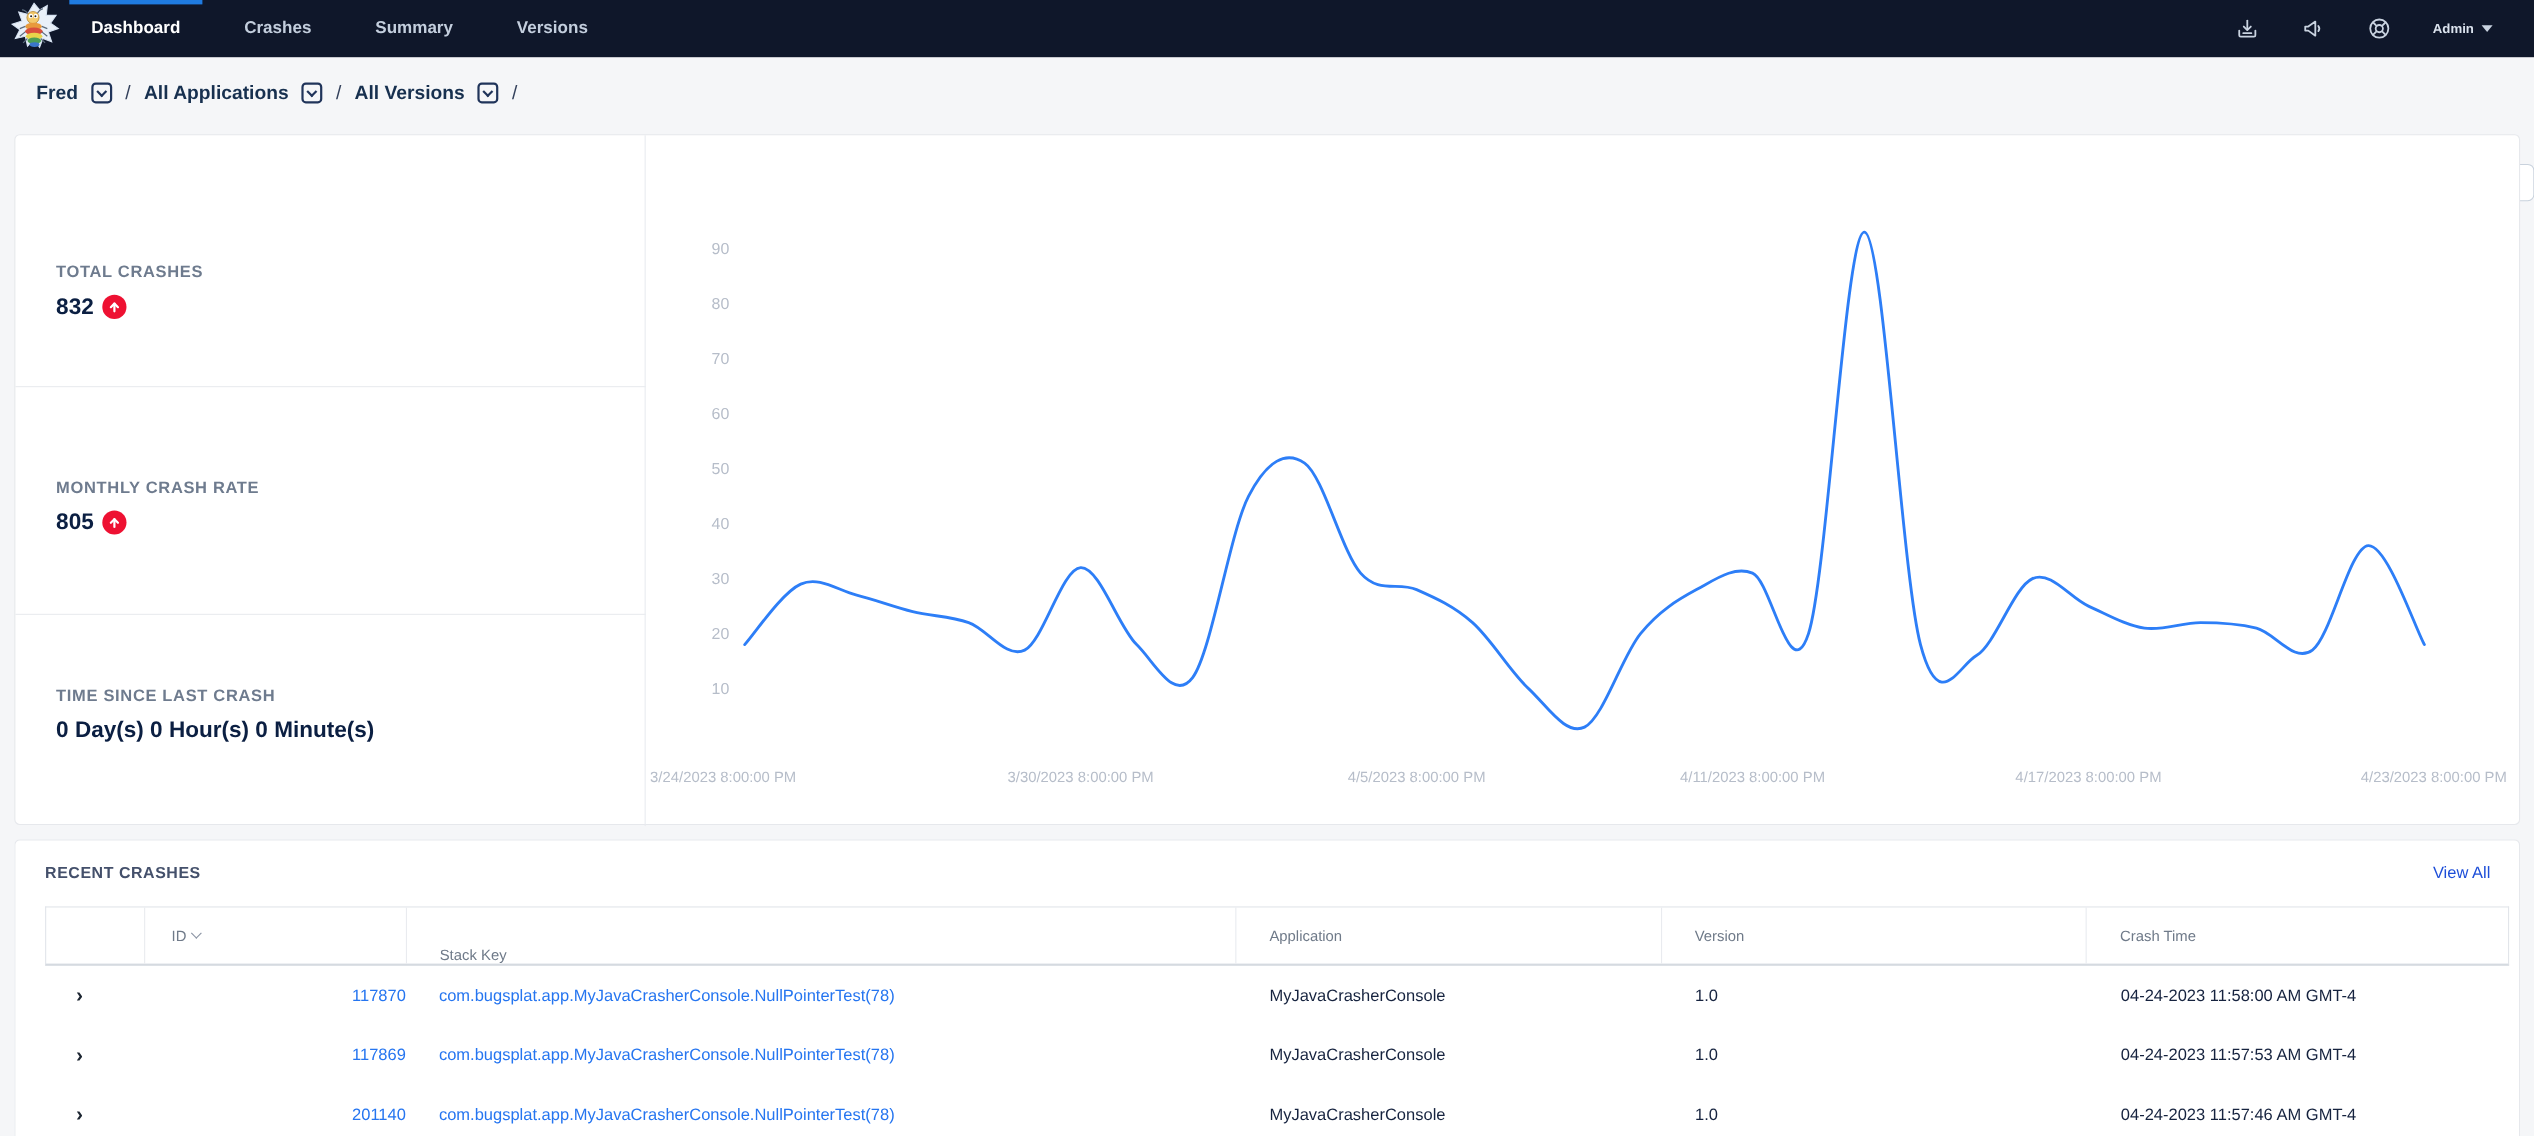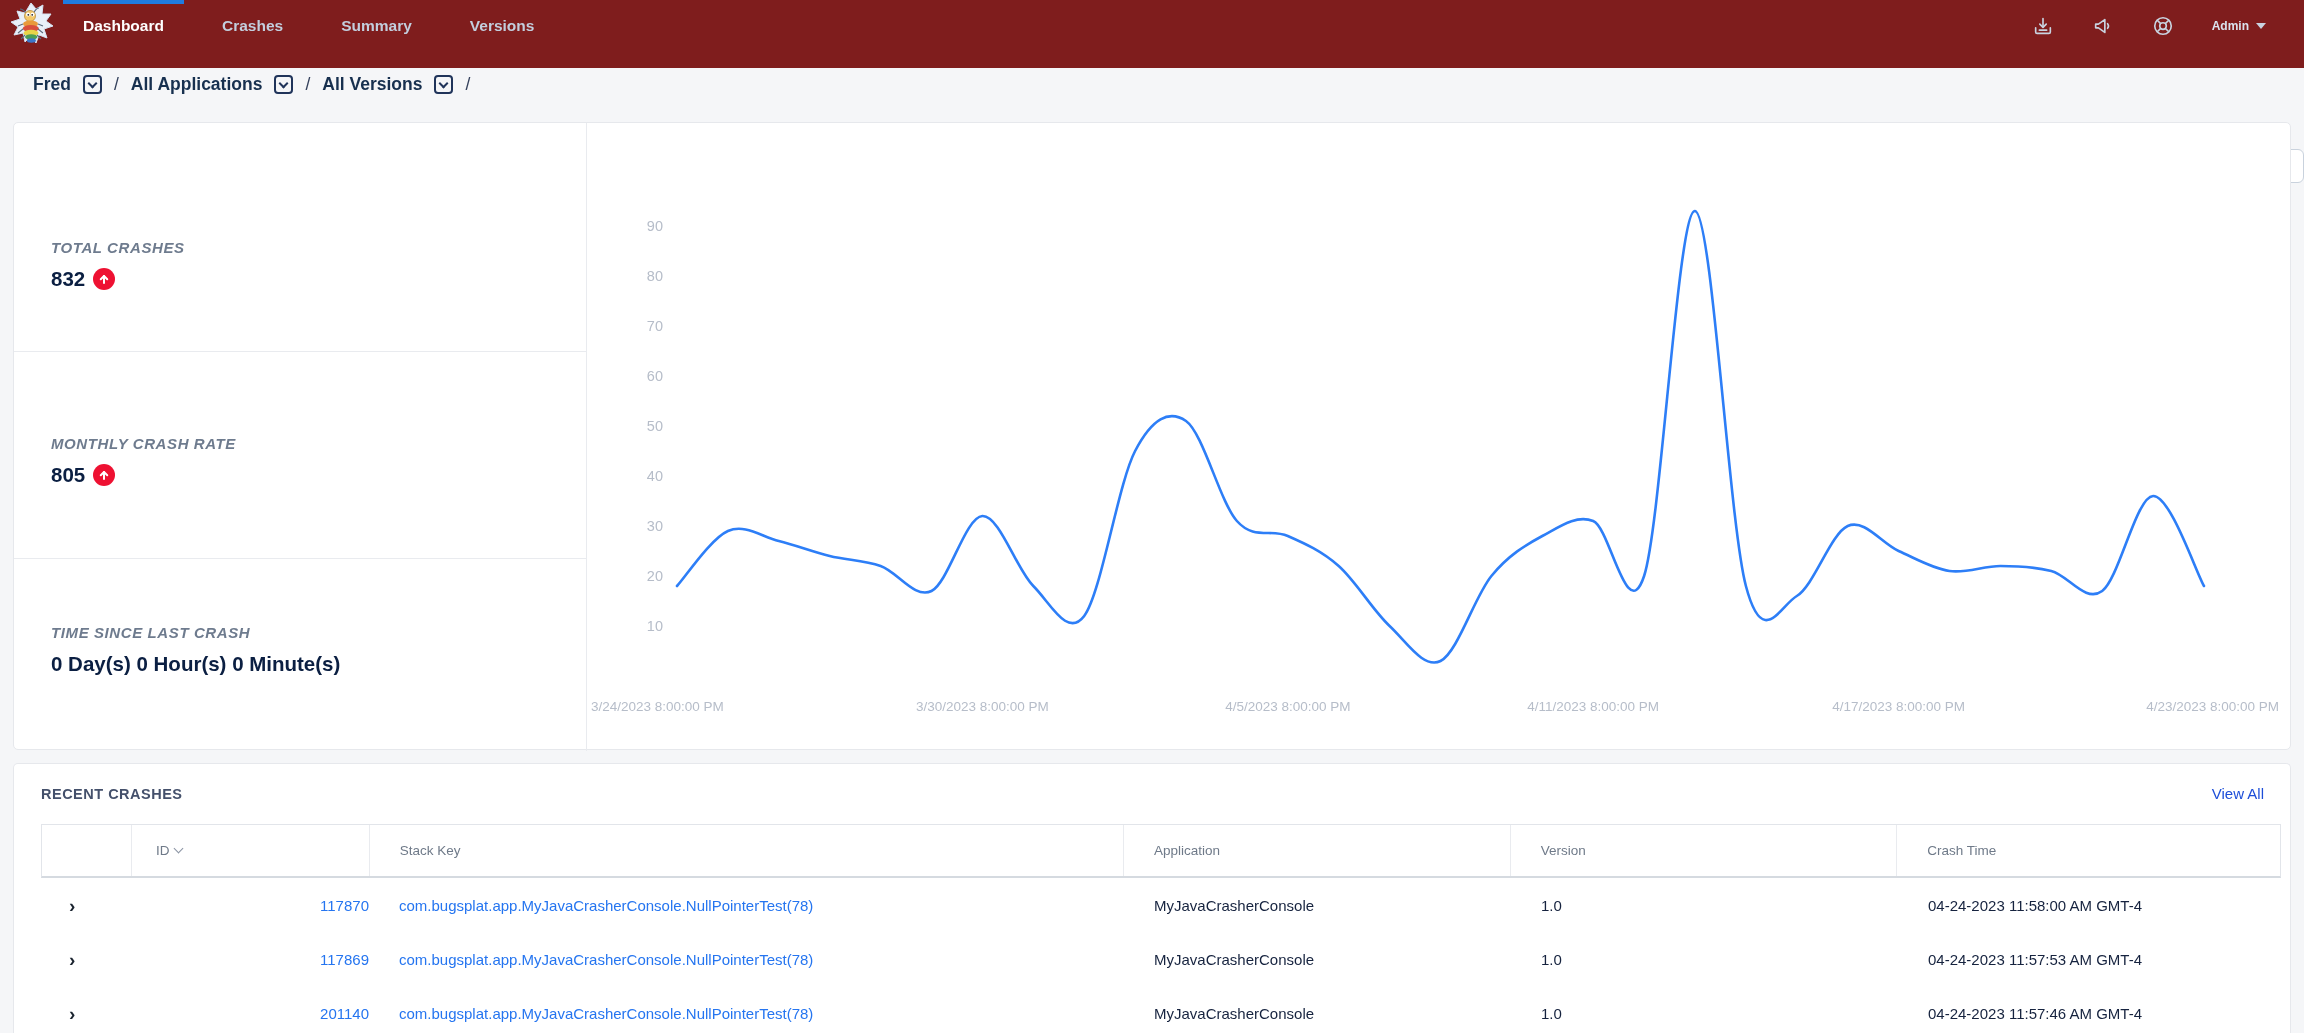--- a/index.html
+++ b/index.html
@@ -1,20 +1,20 @@
 <!DOCTYPE html>
 <html><head>
 <meta charset="utf-8">
 <style>
   * { margin:0; padding:0; box-sizing:border-box; }
   html,body { width:2304px; height:1033px; overflow:hidden; }
   body { font-family:"Liberation Sans", sans-serif; background:#f5f6f8; position:relative; }
 
   
-  .navbar { position:absolute; left:0; top:0; width:2304px; height:68px; background:#7f1d1d; }
+  .navbar { position:absolute; left:0; top:0; width:2304px; height:52px; background:#0f172a; }
   .logo { position:absolute; left:7px; top:2px; width:48px; height:48px; }
   .nav-tabs { position:absolute; left:63px; top:0; height:52px; display:flex; }
   .nav-tab { position:relative; height:52px; display:flex; align-items:center; padding:0 20px; margin-right:18px;
              color:#c3cedd; font-size:15.5px; font-weight:600; cursor:pointer; }
   .nav-tab.active { color:#ffffff; }
   .nav-tab.active::before { content:""; position:absolute; left:0; top:0; width:100%; height:4px; background:#1f7be0; }
   .nav-right { position:absolute; right:38px; top:0; height:52px; display:flex; align-items:center; gap:38px; }
   .nav-icon { width:22px; height:22px; color:#c9d3e0; cursor:pointer; display:block; }
   .admin-menu { display:flex; align-items:center; gap:7px; color:#dbe3ee; font-size:12px; font-weight:700; cursor:pointer; }
   .caret-down { width:0; height:0; border-left:5px solid transparent; border-right:5px solid transparent; border-top:6px solid #c9d3e0; display:inline-block; }
@@ -34,41 +34,41 @@
 
   
   .card { position:absolute; background:#ffffff; border:1px solid #e6e8ec; border-radius:5px; }
   .card-main { left:13px; top:122px; width:2278px; height:628px; }
   .card-table { left:13px; top:763px; width:2278px; height:300px; border-bottom:none; }
 
   
   .stats-col { position:absolute; left:0; top:0; width:573px; height:628px; border-right:1px solid #e9ebef; }
   .stat-divider { position:absolute; left:0; width:573px; height:1px; background:#e9ebef; }
   .stat { position:absolute; left:37px; }
-  .stat-label { font-size:15px; font-weight:700; letter-spacing:.6px; color:#6e7b8e;font-style:italic; }
+  .stat-label { font-size:15px; font-weight:700; letter-spacing:.6px; color:#6e7b8e; }
   .stat-value { margin-top:11px; font-size:20.5px; font-weight:700; color:#0b1f42; display:flex; align-items:center; gap:8px; }
   .trend-badge { width:22px; height:22px; border-radius:50%; background:#ee1132; display:inline-flex; align-items:center; justify-content:center; }
   .trend-badge svg { width:12px; height:12px; color:#ffffff; }
 
   
   .chart-wrap { position:absolute; left:577px; top:0; width:1700px; height:628px; }
   .chart-wrap svg { display:block; }
 
   
   .rc-title { position:absolute; left:27px; top:22px; font-size:14.5px; font-weight:700; letter-spacing:.5px; color:#44506b; }
   .rc-viewall { position:absolute; right:26px; top:21px; font-size:15px; color:#1d4ed8; cursor:pointer; text-decoration:none; }
   .rc-table { position:absolute; left:27px; top:60px; width:2240px; }
   .rc-header { display:flex; height:54px; border:1px solid #e2e5ea; border-bottom:2px solid #d5dae0; }
   .rc-hcell { display:flex; align-items:center; padding-left:30px; font-size:13.5px; color:#6f7a89; border-right:1px solid #e9ebef; }
   .rc-hcell:last-child { border-right:none; }
   .rc-hcell.sortable { gap:6px; cursor:pointer; }
   .sort-chev { width:7px; height:7px; border-right:1.6px solid #8a93a3; border-bottom:1.6px solid #8a93a3; transform:rotate(45deg); margin-top:-4px; }
   .rc-row { display:flex; height:54px; align-items:center; }
   .rc-cell { padding-left:30px; font-size:15px; color:#16233f; overflow:hidden; white-space:nowrap; }
-  .c-expand { width:90px; } .c-id { width:238px; } .c-stack { width:755px; }
+  .c-expand { width:90px; } .c-id { width:238px; } .c-stack { width:755px;align-items:flex-end; }
   .c-app { width:387px; } .c-ver { width:387px; } .c-time { width:383px; }
   .c-expand { padding-left:28px; }
   .c-id { padding-left:24px;text-align:right; }
   .expand-chev { font-size:19px; font-weight:700; color:#1b2430; cursor:pointer; line-height:1; }
   .link { color:#2575f0; text-decoration:none; cursor:pointer; }
 </style>
 </head>
 <body>
 
 <div class="navbar">

